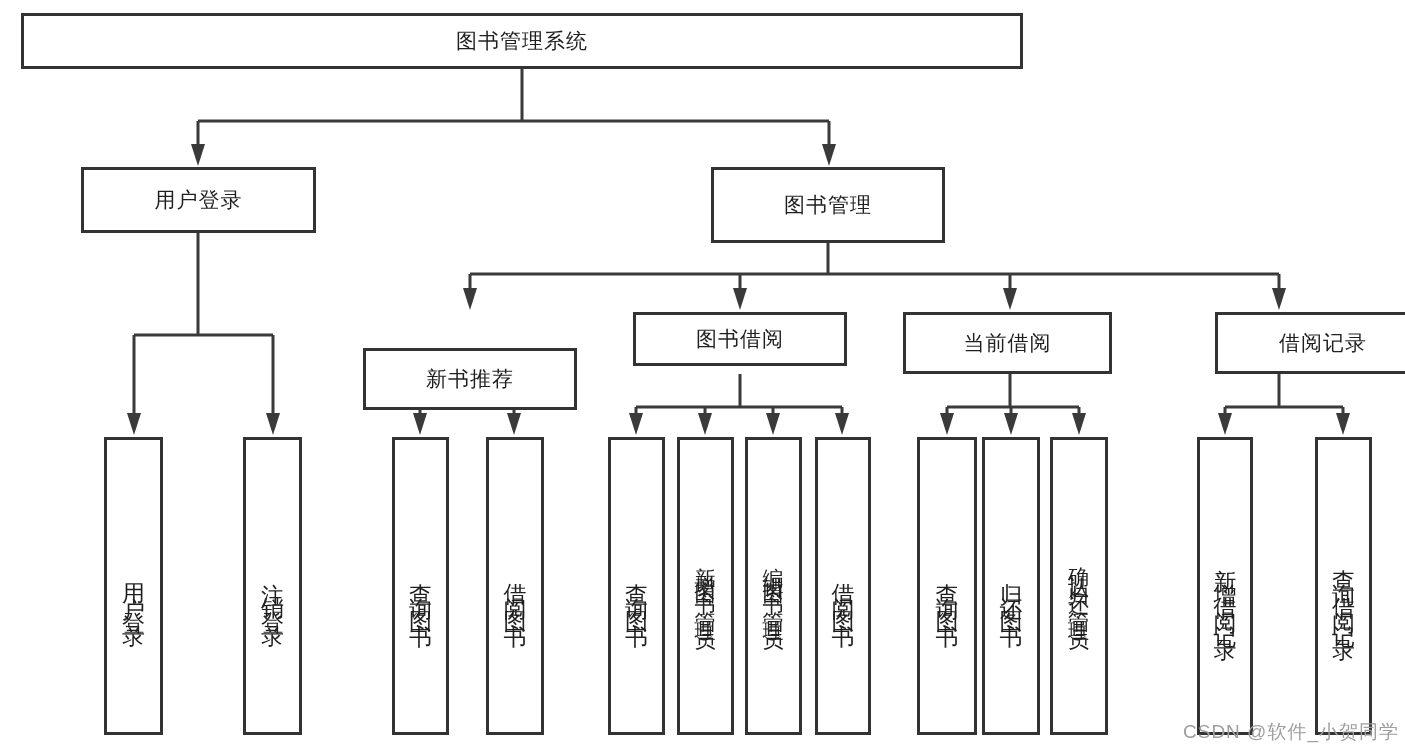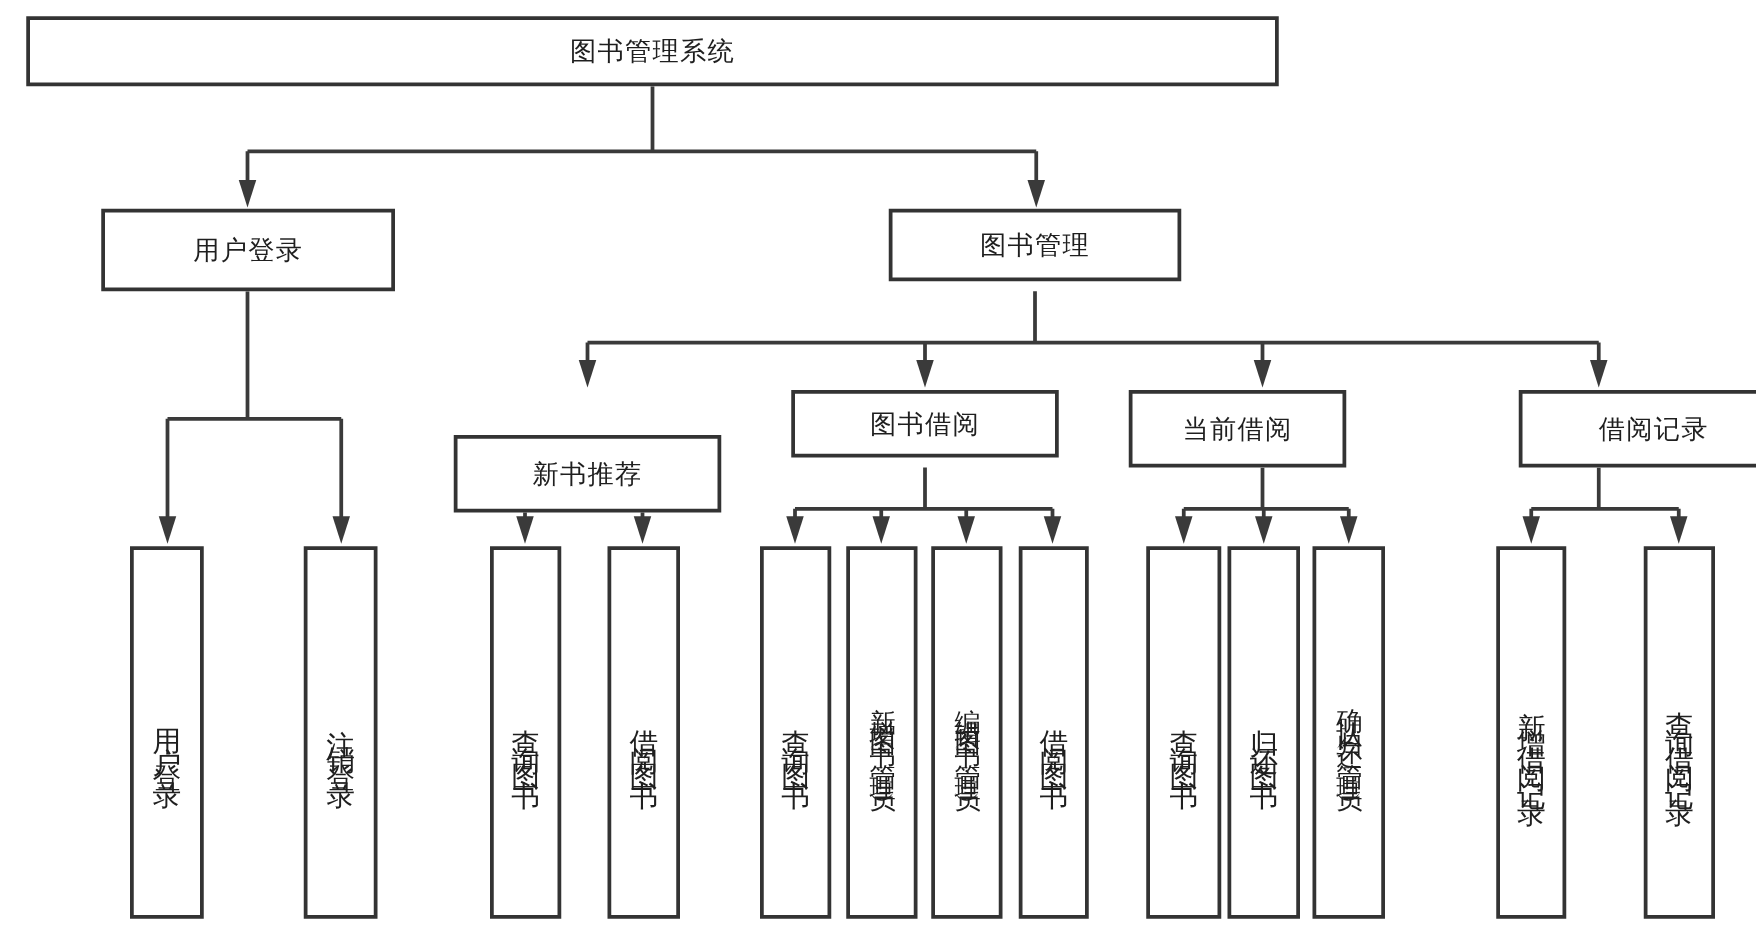--- a/index.html
+++ b/index.html
@@ -108,31 +108,31 @@
     <polygon points="1336,413 1350,413 1343,435"></polygon>
   </svg>
 
   <div class="node" style="left:21px; top:13px; width:1002px; height:56px;">
     <span>图书管理系统</span>
   </div>
 
   <div class="node" style="left:81px; top:167px; width:235px; height:66px;">
     <span>用户登录</span>
   </div>
-  <div class="node" style="left:711px; top:167px; width:234px; height:58px;">
+  <div class="node" style="left:711px; top:167px; width:234px; height:76px;">
     <span>图书管理</span>
   </div>
 
   <div class="node" style="left:363px; top:312px; width:214px; height:62px;margin-top:36px;">
     <span>新书推荐</span>
   </div>
   <div class="node" style="left:633px; top:312px; width:214px; height:54px;">
     <span>图书借阅</span>
   </div>
-  <div class="node" style="left:903px; top:312px; width:174px; height:62px;">
+  <div class="node" style="left:903px; top:312px; width:209px; height:62px;">
     <span>当前借阅</span>
   </div>
   <div class="node" style="left:1171px; top:312px; width:216px; height:62px;margin-left:44px;">
     <span>借阅记录</span>
   </div>
 
   <div class="node leaf" style="left:104px; top:437px; width:59px; height:298px;">
     <span class="vtext">用户登录</span>
   </div>
   <div class="node leaf" style="left:243px; top:437px; width:59px; height:298px;">
@@ -165,13 +165,14 @@
   <div class="node leaf" style="left:1050px; top:437px; width:58px; height:298px;">
     <span class="vtext tight">确认归还（管理员）</span>
   </div>
   <div class="node leaf" style="left:1197px; top:437px; width:56px; height:298px;">
     <span class="vtext">新增借阅记录</span>
   </div>
   <div class="node leaf" style="left:1315px; top:437px; width:57px; height:298px;">
     <span class="vtext">查询借阅记录</span>
   </div>
 
+  <div class="watermark">CSDN @软件_小贺同学</div>
 </div>
 
 </body></html>

